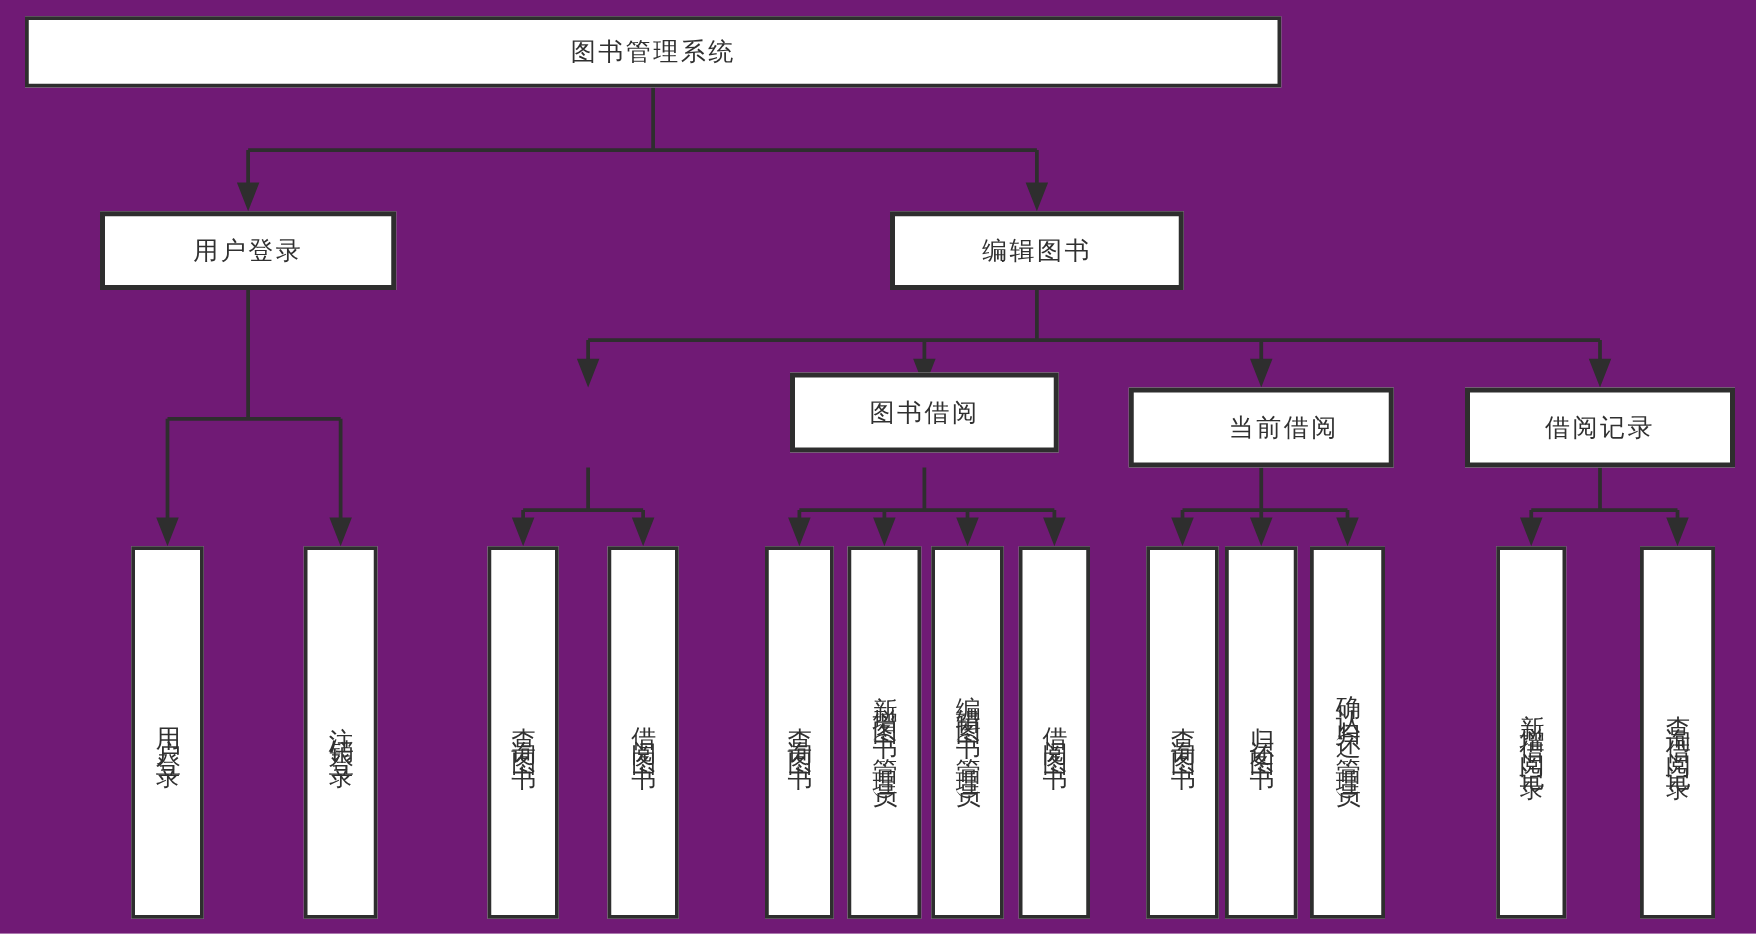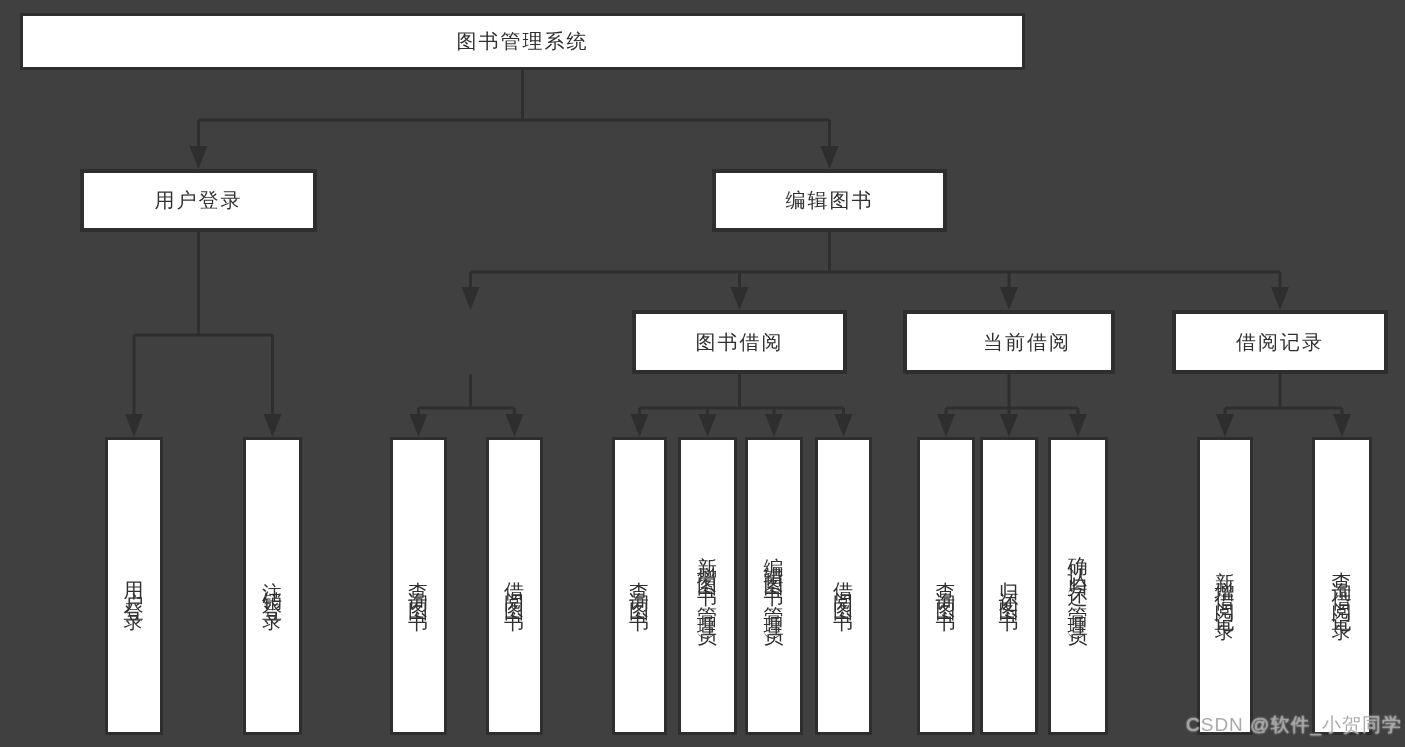--- a/index.html
+++ b/index.html
@@ -1,19 +1,19 @@
 <!DOCTYPE html>
 <html><head>
 <meta charset="utf-8">
 <style>
   html,body{margin:0;padding:0;background:#ffffff;}
   #canvas{
     position:relative;
     width:1405px;height:747px;
-    background:#404040;
+    background:#701a75;
     font-family:"Liberation Sans","DejaVu Sans",sans-serif;
     overflow:hidden;
   }
   #connectors{position:absolute;left:0;top:0;width:1405px;height:747px;}
   .node{
     position:absolute;
     box-sizing:border-box;
     background:#ffffff;
     color:#303030;
     display:flex;
@@ -82,21 +82,21 @@
         M1078 437 l-9 -23 h18 z   M1225 437 l-9 -23 h18 z
         M1342 437 l-9 -23 h18 z"></path>
     </g>
   </svg>
 
   <div class="node b3" style="left:20px;top:13px;width:1005px;height:57px;">图书管理系统</div>
 
   <div class="node b4" style="left:80px;top:169px;width:237px;height:63px;">用户登录</div>
   <div class="node b4" style="left:712px;top:169px;width:235px;height:63px;">编辑图书</div>
 
-  <div class="node b4" style="left:632px;top:310px;width:215px;height:64px;">图书借阅</div>
+  <div class="node b4" style="left:632px;top:298px;width:215px;height:64px;">图书借阅</div>
   <div class="node b4" style="left:903px;top:310px;width:212px;height:64px;padding-left:36px;">当前借阅</div>
   <div class="node b4" style="left:1172px;top:310px;width:216px;height:64px;">借阅记录</div>
 
   <div class="node b3 vbox" style="left:105px;top:437px;width:58px;height:298px;">用户登录</div>
   <div class="node b3 vbox" style="left:243px;top:437px;width:59px;height:298px;">注销登录</div>
 
   <div class="node b3 vbox" style="left:390px;top:437px;width:57px;height:298px;">查询图书</div>
   <div class="node b3 vbox" style="left:486px;top:437px;width:57px;height:298px;">借阅图书</div>
 
   <div class="node b3 vbox" style="left:612px;top:437px;width:55px;height:298px;">查询图书</div>
@@ -104,14 +104,13 @@
   <div class="node b3 vbox" style="left:745px;top:437px;width:58px;height:298px;">编辑图书（管理员）</div>
   <div class="node b3 vbox" style="left:815px;top:437px;width:57px;height:298px;">借阅图书</div>
 
   <div class="node b3 vbox" style="left:917px;top:437px;width:58px;height:298px;">查询图书</div>
   <div class="node b3 vbox" style="left:980px;top:437px;width:58px;height:298px;">归还图书</div>
   <div class="node b3 vbox" style="left:1048px;top:437px;width:60px;height:298px;">确认归还（管理员）</div>
 
   <div class="node b3 vbox" style="left:1197px;top:437px;width:56px;height:298px;">新增借阅记录</div>
   <div class="node b3 vbox" style="left:1312px;top:437px;width:60px;height:298px;">查询借阅记录</div>
 
-  <div id="watermark">CSDN @软件_小贺同学</div>
 </div>
 
 </body></html>

